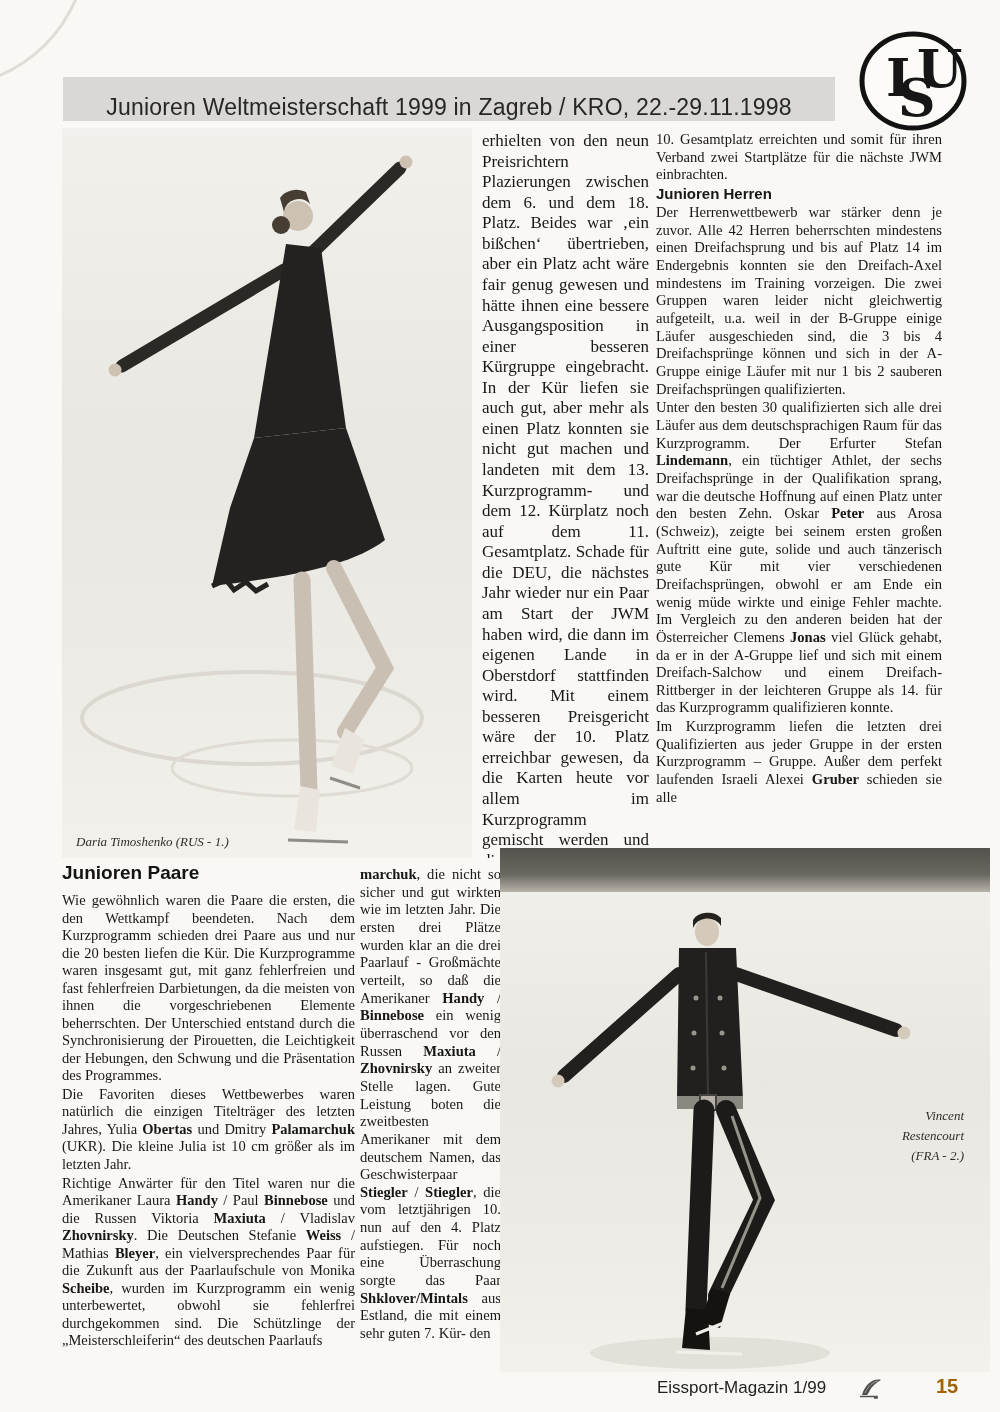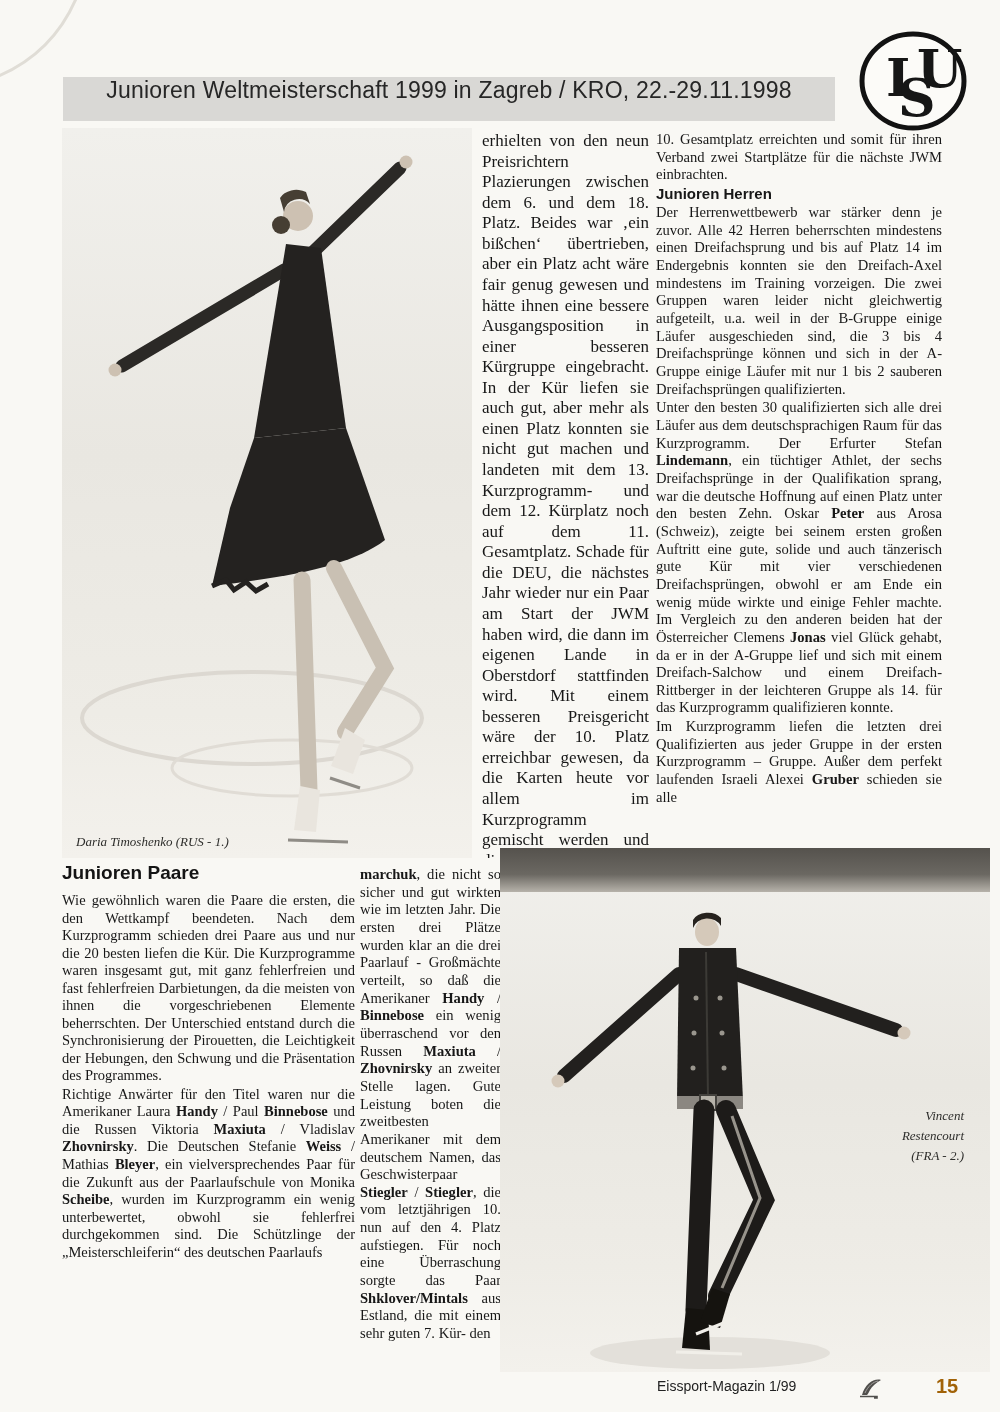--- a/index.html
+++ b/index.html
@@ -2,21 +2,21 @@
 <html lang="de"><head>
 <meta charset="utf-8">
 <style>
   html,body{margin:0;padding:0;background:#ffffff;}
   .page{position:relative;width:1000px;height:1412px;background:#f9f8f4;overflow:hidden;
         font-family:"Liberation Serif",serif;color:#1b1b1b;}
   
   .corner-artifact{position:absolute;left:0;top:0;}
   
   .header-bar{position:absolute;left:63px;top:77px;width:772px;height:44px;background:#d9d8d5;
-              display:flex;align-items:flex-start;justify-content:center;}
+              display:flex;align-items:flex-end;justify-content:center;}
   .header-bar .ht{font-family:"Liberation Sans",sans-serif;font-size:23px;color:#262626;letter-spacing:.2px;}
   .isu{position:absolute;left:856px;top:30px;width:114px;height:102px;}
   
   .photo{position:absolute;overflow:hidden;background:linear-gradient(180deg,#f1f0ec 0%,#e9e7e1 45%,#eeece6 80%,#f3f1ec 100%);}
   .photo-left{left:62px;top:128px;width:410px;height:730px;}
   .photo-right{left:500px;top:848px;width:490px;height:524px;}
   .photo-band{position:absolute;left:0;top:0;width:100%;height:44px;
               background:linear-gradient(180deg,#55524d 0%,#6b6862 60%,#b6b2aa 100%);}
   .caption{position:absolute;font-style:italic;font-size:13px;color:#2d2d2b;}
   .cap-left{left:14px;bottom:8px;}
@@ -30,21 +30,21 @@
   .colrighttop{left:656px;top:131px;width:286px;height:727px;font-size:14.6px;overflow:hidden;}
   .colbotleft{left:62px;top:892px;width:293px;height:486px;font-size:14.5px;overflow:hidden;}
   .colbotmid{left:360px;top:866px;width:141px;height:512px;font-size:14.6px;overflow:hidden;}
   .h-inline{font-family:"Liberation Sans",sans-serif;font-weight:bold;font-size:15px;
             margin:14px 0 3px 0;text-align:left;}
   .section-heading{position:absolute;left:62px;top:862px;font-family:"Liberation Sans",sans-serif;
                    font-weight:bold;font-size:19px;color:#141414;}
   b{font-weight:bold;}
   
   .footer{position:absolute;left:0;top:1374px;width:1000px;height:34px;font-family:"Liberation Sans",sans-serif;}
-  .footer .mag{position:absolute;left:657px;top:4px;font-size:14px;color:#222;}
+  .footer .mag{position:absolute;left:657px;top:4px;font-size:17px;color:#222;}
   .footer .wing{position:absolute;left:857px;top:1px;}
   .footer .pg{position:absolute;left:936px;top:1px;font-size:20px;font-weight:bold;color:#a16207;}
 </style>
 </head>
 <body>
 
 <div class="page">
 
   <svg class="corner-artifact" width="140" height="120">
     <path d="M-6 78 C 34 62 62 34 78 -6" stroke="#e0ddd6" stroke-width="3" fill="none"></path>
@@ -100,20 +100,21 @@
     <p class="h-inline">Junioren Herren</p>
     <p><span>Der Herrenwettbewerb war stärker denn je zuvor. Alle 42 Herren beherrschten mindestens einen Dreifachsprung und bis auf Platz 14 im Endergebnis konnten sie den Dreifach-Axel mindestens im Training vorzeigen. Die zwei Gruppen waren leider nicht gleichwertig aufgeteilt, u.a. weil in der B-Gruppe einige Läufer ausgeschieden sind, die 3 bis 4 Dreifachsprünge können und sich in der A-Gruppe einige Läufer mit nur 1 bis 2 sauberen Dreifachsprüngen qualifizierten.</span></p>
     <p><span>Unter den besten 30 qualifizierten sich alle drei Läufer aus dem deutschsprachigen Raum für das Kurzprogramm. Der Erfurter Stefan </span><b>Lindemann</b><span>, ein tüchtiger Athlet, der sechs Dreifachsprünge in der Qualifikation sprang, war die deutsche Hoffnung auf einen Platz unter den besten Zehn. Oskar </span><b>Peter</b><span> aus Arosa (Schweiz), zeigte bei seinem ersten großen Auftritt eine gute, solide und auch tänzerisch gute Kür mit vier verschiedenen Dreifachsprüngen, obwohl er am Ende ein wenig müde wirkte und einige Fehler machte. Im Vergleich zu den anderen beiden hat der Österreicher Clemens </span><b>Jonas</b><span> viel Glück gehabt, da er in der A-Gruppe lief und sich mit einem Dreifach-Salchow und einem Dreifach-Rittberger in der leichteren Gruppe als 14. für das Kurzprogramm qualifizieren konnte.</span></p>
     <p><span>Im Kurzprogramm liefen die letzten drei Qualifizierten aus jeder Gruppe in der ersten Kurzprogramm – Gruppe. Außer dem perfekt laufenden Israeli Alexei </span><b>Gruber</b><span> schieden sie alle</span></p>
   </div>
 
   <div class="section-heading">Junioren Paare</div>
 
   <div class="col colbotleft">
     <p><span>Wie gewöhnlich waren die Paare die ersten, die den Wettkampf beendeten. Nach dem Kurzprogramm schieden drei Paare aus und nur die 20 besten liefen die Kür. Die Kurzprogramme waren insgesamt gut, mit ganz fehlerfreien und fast fehlerfreien Darbietungen, da die meisten von ihnen die vorgeschriebenen Elemente beherrschten. Der Unterschied entstand durch die Synchronisierung der Pirouetten, die Leichtigkeit der Hebungen, den Schwung und die Präsentation des Programmes.</span></p>
+    <p><span>Die Favoriten dieses Wettbewerbes waren natürlich die einzigen Titelträger des letzten Jahres, Yulia </span><b>Obertas</b><span> und Dmitry </span><b>Palamarchuk</b><span> (UKR). Die kleine Julia ist 10 cm größer als im letzten Jahr.</span></p>
     <p><span>Richtige Anwärter für den Titel waren nur die Amerikaner Laura </span><b>Handy</b><span> / Paul </span><b>Binnebose</b><span> und die Russen Viktoria </span><b>Maxiuta</b><span> / Vladislav </span><b>Zhovnirsky</b><span>. Die Deutschen Stefanie </span><b>Weiss</b><span> / Mathias </span><b>Bleyer</b><span>, ein vielversprechendes Paar für die Zukunft aus der Paarlaufschule von Monika </span><b>Scheibe</b><span>, wurden im Kurzprogramm ein wenig unterbewertet, obwohl sie fehlerfrei durchgekommen sind. Die Schützlinge der „Meisterschleiferin“ des deutschen Paarlaufs</span></p>
   </div>
 
   <div class="col colbotmid">
     <p><b>marchuk</b><span>, die nicht so sicher und gut wirkten wie im letzten Jahr. Die ersten drei Plätze wurden klar an die drei Paarlauf - Großmächte verteilt, so daß die Amerikaner </span><b>Handy</b><span> / </span><b>Binnebose</b><span> ein wenig überraschend vor den Russen </span><b>Maxiuta</b><span> / </span><b>Zhovnirsky</b><span> an zweiter Stelle lagen. Gute Leistung boten die zweitbesten Amerikaner mit dem deutschem Namen, das Geschwisterpaar </span><b>Stiegler</b><span> / </span><b>Stiegler</b><span>, die vom letztjährigen 10. nun auf den 4. Platz aufstiegen. Für noch eine Überraschung sorgte das Paar </span><b>Shklover/Mintals</b><span> aus Estland, die mit einem sehr guten 7. Kür- den</span></p>
   </div>
 
   <div class="photo photo-right">
     <div class="photo-band"></div>
     <svg width="490" height="524" viewBox="0 0 490 524" style="position:absolute;left:0;top:0;">

